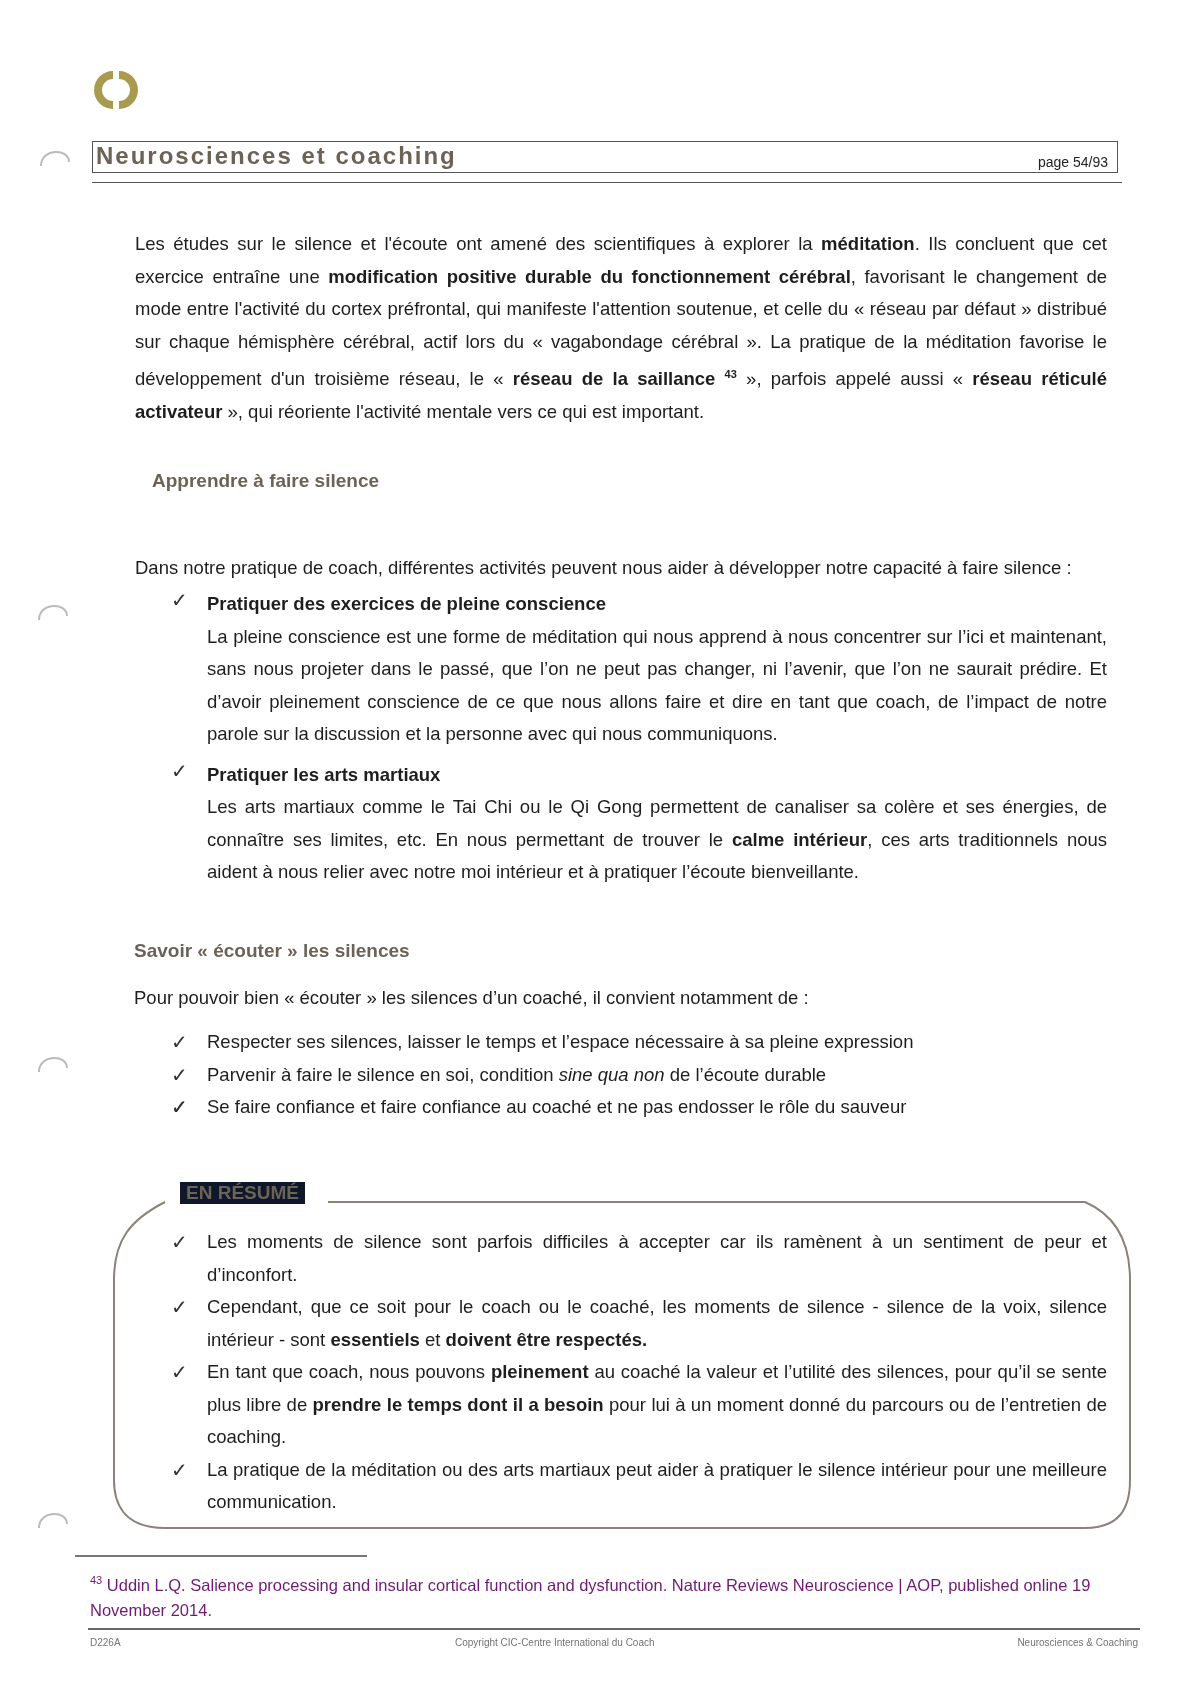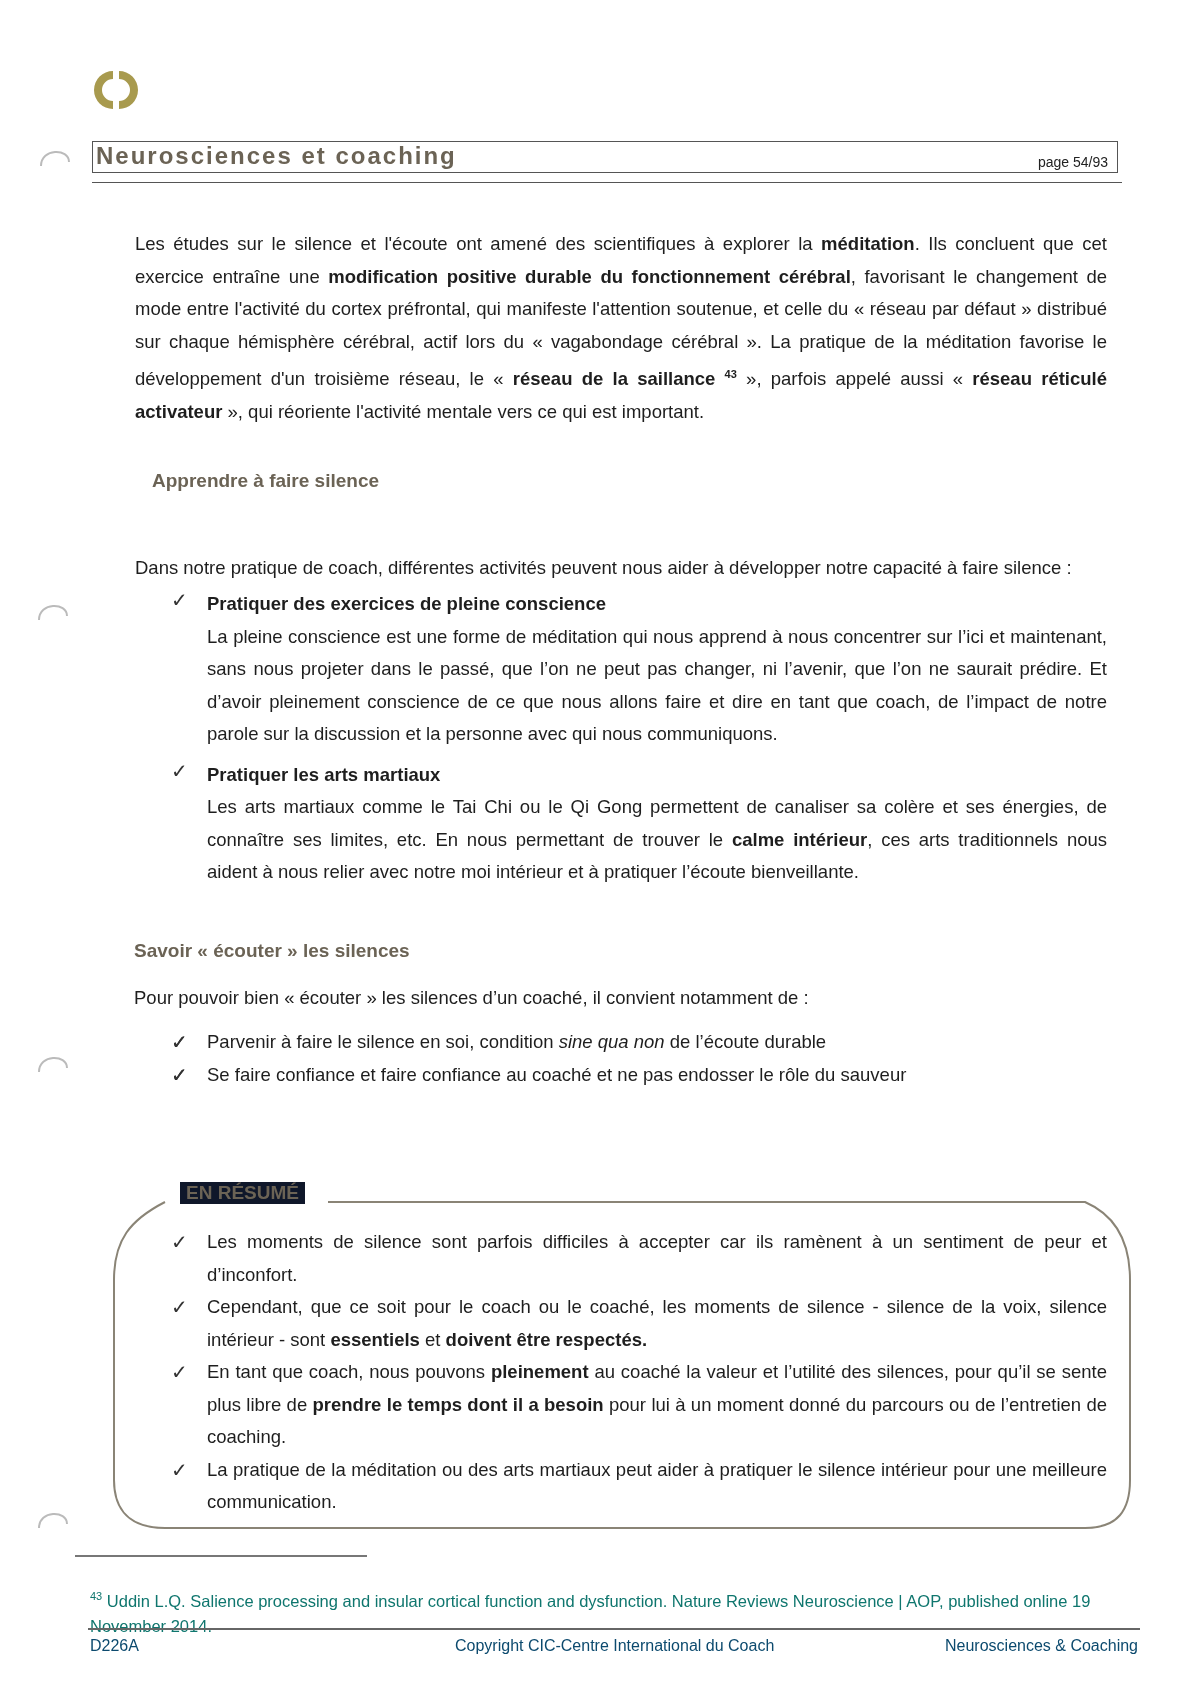--- a/index.html
+++ b/index.html
@@ -40,23 +40,23 @@
   .summary-box {
     left: 110px; top: 1200px; width: 1025px; height: 330px;
   }
   .summary-box svg { width: 100%; height: 100%; }
   .summary-label {
     left: 180px; top: 1182px; font-size: 19px; font-weight: bold; color: #6b6355;
     background: #0f172a; padding: 0 6px;
   }
 
   .fn-rule { left: 75px; top: 1555px; width: 292px; border-top: 2px solid #777; }
-  .footnote { left: 90px; top: 1568px; width: 1040px; font-size: 16.5px; line-height: 25px; color: #0f766e; margin-top: 16px; }
+  .footnote { left: 90px; top: 1568px; width: 1040px; font-size: 16.5px; line-height: 25px; color: #701a75; }
   .footer-rule { left: 88px; top: 1628px; width: 1052px; border-top: 2px solid #666; }
-  .footer { top: 1637px; font-size: 16px; color: #0c4a6e; }
+  .footer { top: 1637px; font-size: 10px; color: #737373; }
 </style>
 </head>
 <body>
 
 <div class="abs logo">
   <svg viewBox="0 0 44 44" width="44" height="44">
     <path d="M19 3 A19 19 0 0 0 19 41 L19 33 A11 11 0 0 1 19 11 Z" fill="#a89a4e"></path>
     <path d="M25 3 A19 19 0 0 1 25 41 L25 33 A11 11 0 0 0 25 11 Z" fill="#a89a4e"></path>
   </svg>
 </div>
@@ -108,20 +108,21 @@
     </div>
   </div>
 </div>
 
 <div class="abs section-heading" style="left:134px;top:940px;">Savoir « écouter » les silences</div>
 <div class="abs body-text" style="left:134px;top:982px;width:972px;">Pour pouvoir bien « écouter » les silences d’un coaché, il convient notamment de :</div>
 
 <div class="abs" style="left:207px;top:1026px;width:900px;">
   <div class="item body-text">
     <span class="check">✓</span>
+    <span>Respecter ses silences, laisser le temps et l’espace nécessaire à sa pleine expression</span>
   </div>
   <div class="item body-text">
     <span class="check">✓</span>
     <span>Parvenir à faire le silence en soi, condition </span><i>sine qua non</i><span> de l’écoute durable</span>
   </div>
   <div class="item body-text">
     <span class="check">✓</span>
   </div>
   <div class="item body-text">
     <span class="check">✓</span>

